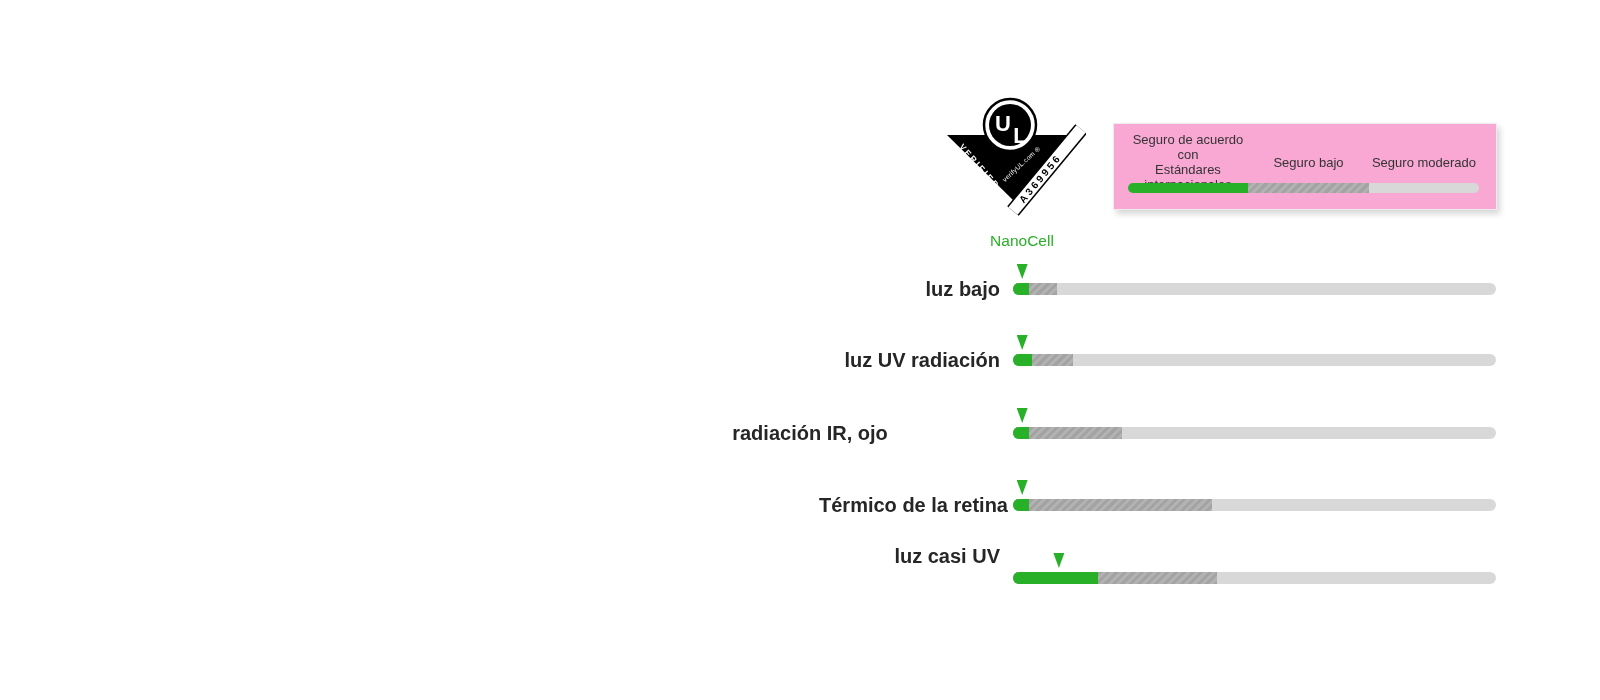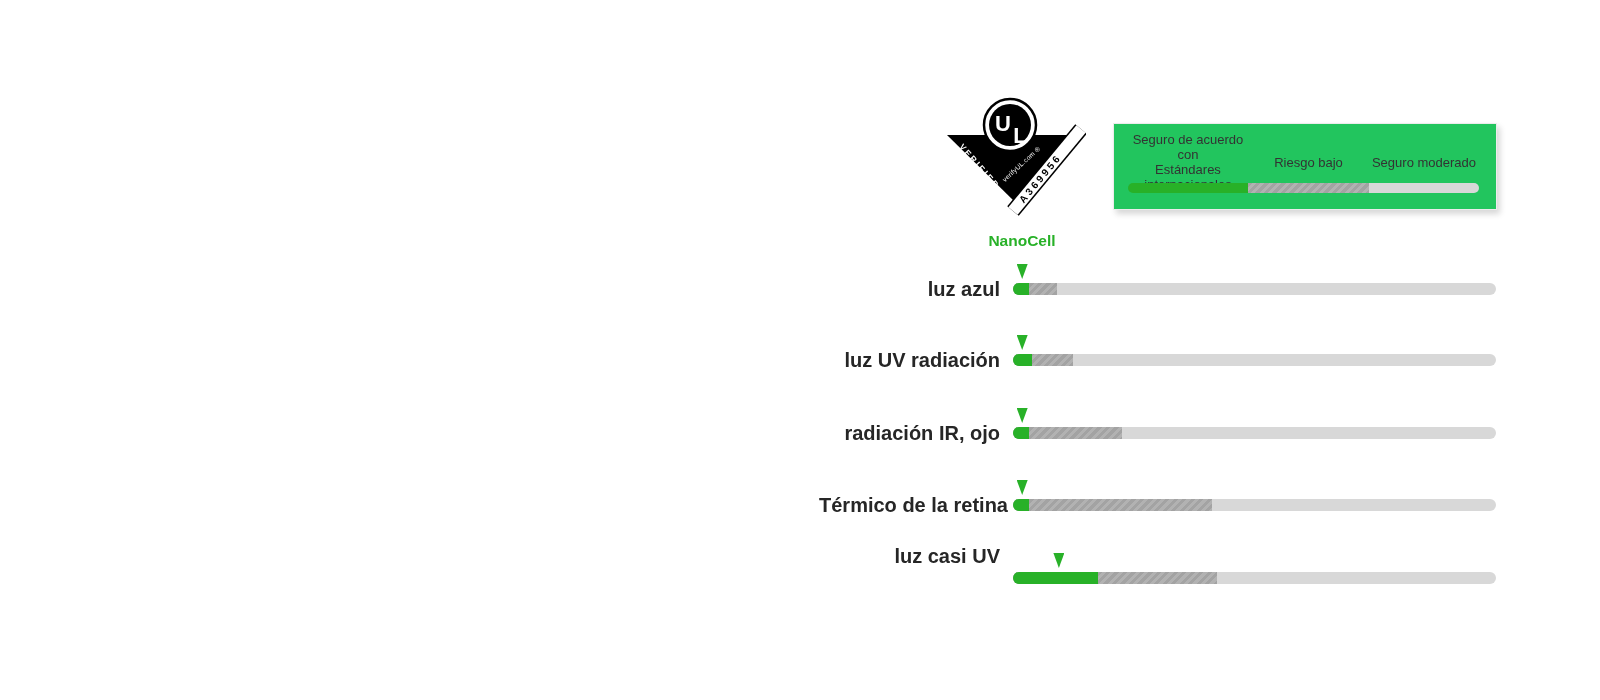--- a/index.html
+++ b/index.html
@@ -15,21 +15,21 @@
     --text-legend:#333333;
   }
   .stage{position:absolute;inset:0;}
 
   
   .ul-badge{position:absolute;left:946px;top:95px;width:140px;height:122px;}
 
   
   .legend-panel{
     position:absolute;left:1113px;top:123px;width:384px;height:87px;
-    background:#22c55e;border:1px solid #ececec;
+    background:#f9a8d4;border:1px solid #ececec;
     box-shadow:3px 4px 6px rgba(0,0,0,0.16);
     box-sizing:border-box;
   }
   .legend-labels{
     position:absolute;left:14px;top:14px;height:48px;display:flex;align-items:center;
   }
   .legend-label{
     font-size:13px;line-height:15px;color:var(--text-legend);
     text-align:center;display:flex;flex-direction:column;justify-content:center;
   }
@@ -41,21 +41,21 @@
     border-radius:5px;overflow:hidden;display:flex;
   }
   .legend-seg{height:100%;}
   .seg-safe{background:var(--green);}
   .seg-low{background:repeating-linear-gradient(135deg,var(--gray-med-a) 0 3px,var(--gray-med-b) 3px 6px);}
   .seg-moderate{background:var(--gray-light);}
 
   
   .nanocell-label{
     position:absolute;left:942px;top:232px;width:160px;text-align:center;
-    font-size:15.5px;font-weight:bold;color:var(--green);
+    font-size:15.5px;font-weight:normal;color:var(--green);
   }
   .risk-row-label{
     position:absolute;width:380px;text-align:right;
     font-size:20px;line-height:26px;color:var(--text-dark);font-weight:600;
   }
   .risk-bar{
     position:absolute;height:12px;border-radius:6px;background:var(--gray-light);
   }
   .risk-bar .fill-low{
     position:absolute;left:0;top:0;bottom:0;border-radius:6px 0 0 6px;
@@ -105,54 +105,54 @@
     <text x="74" y="48" text-anchor="middle" font-size="22" font-weight="bold" fill="#fff">L</text>
   </svg>
 
   <div class="legend-panel">
     <div class="legend-labels">
       <div class="legend-label l0">
         <span>Seguro de acuerdo con</span>
         <span>Estándares internacionales</span>
       </div>
       <div class="legend-label l1">
-        <span>Riesgo bajo</span>
+        <span>Seguro bajo</span>
       </div>
       <div class="legend-label l2">
         <span>Seguro moderado</span>
       </div>
     </div>
     <div class="legend-bar">
       <span class="legend-seg seg-safe" style="width: 34.2%;"></span>
       <span class="legend-seg seg-low" style="width: 34.5%;"></span>
       <span class="legend-seg seg-moderate" style="width: 31.3%;"></span>
     </div>
   </div>
 
   <div class="nanocell-label">NanoCell</div>
 
   <div id="chart-area">
       <div>
-        <div class="risk-row-label" style="left: 620px; top: 276px;">luz azul</div>
+        <div class="risk-row-label" style="left: 620px; top: 276px;">luz bajo</div>
         <div class="risk-bar" style="left: 1013px; top: 283px; width: 483px;">
           <div class="fill-low" style="width: 9.1%;"></div>
           <div class="fill-safe" style="width: 3.3%;"></div>
         </div>
         <div class="nanocell-marker" style="left: 1016.68px; top: 264px;"></div>
       </div>
       <div>
         <div class="risk-row-label" style="left: 620px; top: 347px;">luz UV radiación</div>
         <div class="risk-bar" style="left: 1013px; top: 354px; width: 483px;">
           <div class="fill-low" style="width: 12.4%;"></div>
           <div class="fill-safe" style="width: 3.9%;"></div>
         </div>
         <div class="nanocell-marker" style="left: 1016.68px; top: 335px;"></div>
       </div>
       <div>
-        <div class="risk-row-label" style="left: 620px; top: 420px;">radiación IR, ojo</div>
+        <div class="risk-row-label" style="left: 620px; top: 420px; text-align: center;">radiación IR, ojo</div>
         <div class="risk-bar" style="left: 1013px; top: 427px; width: 483px;">
           <div class="fill-low" style="width: 22.6%;"></div>
           <div class="fill-safe" style="width: 3.3%;"></div>
         </div>
         <div class="nanocell-marker" style="left: 1016.68px; top: 408px;"></div>
       </div>
       <div>
         <div class="risk-row-label" style="left: 628px; top: 492px;">Térmico de la retina</div>
         <div class="risk-bar" style="left: 1013px; top: 499px; width: 483px;">
           <div class="fill-low" style="width: 41.2%;"></div>

